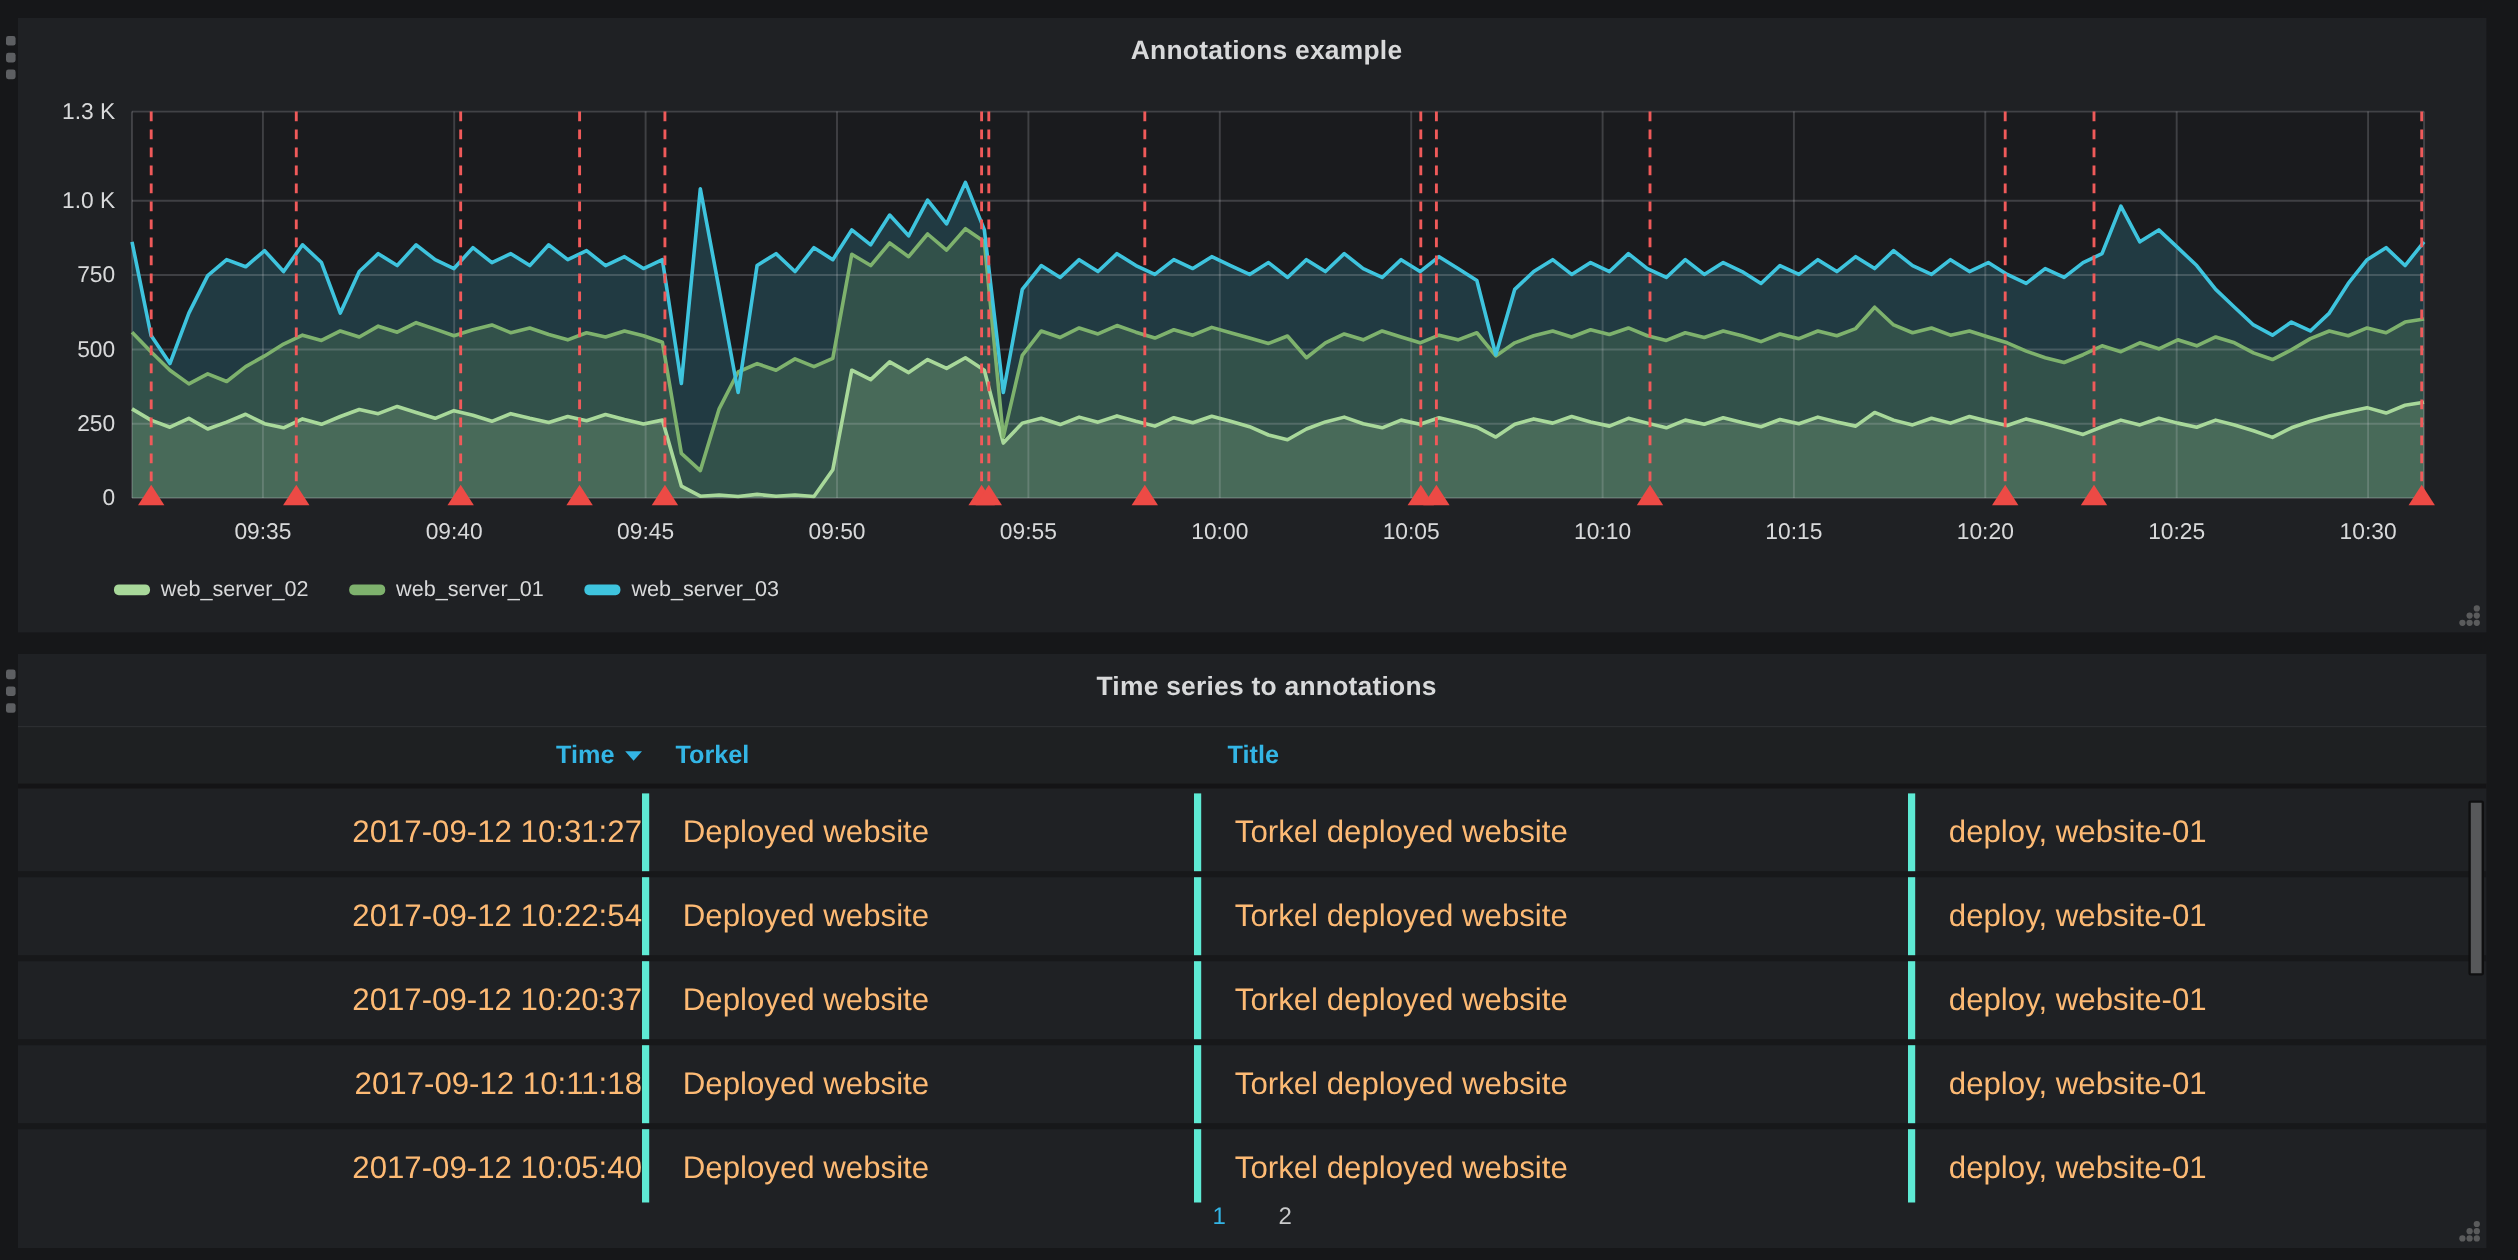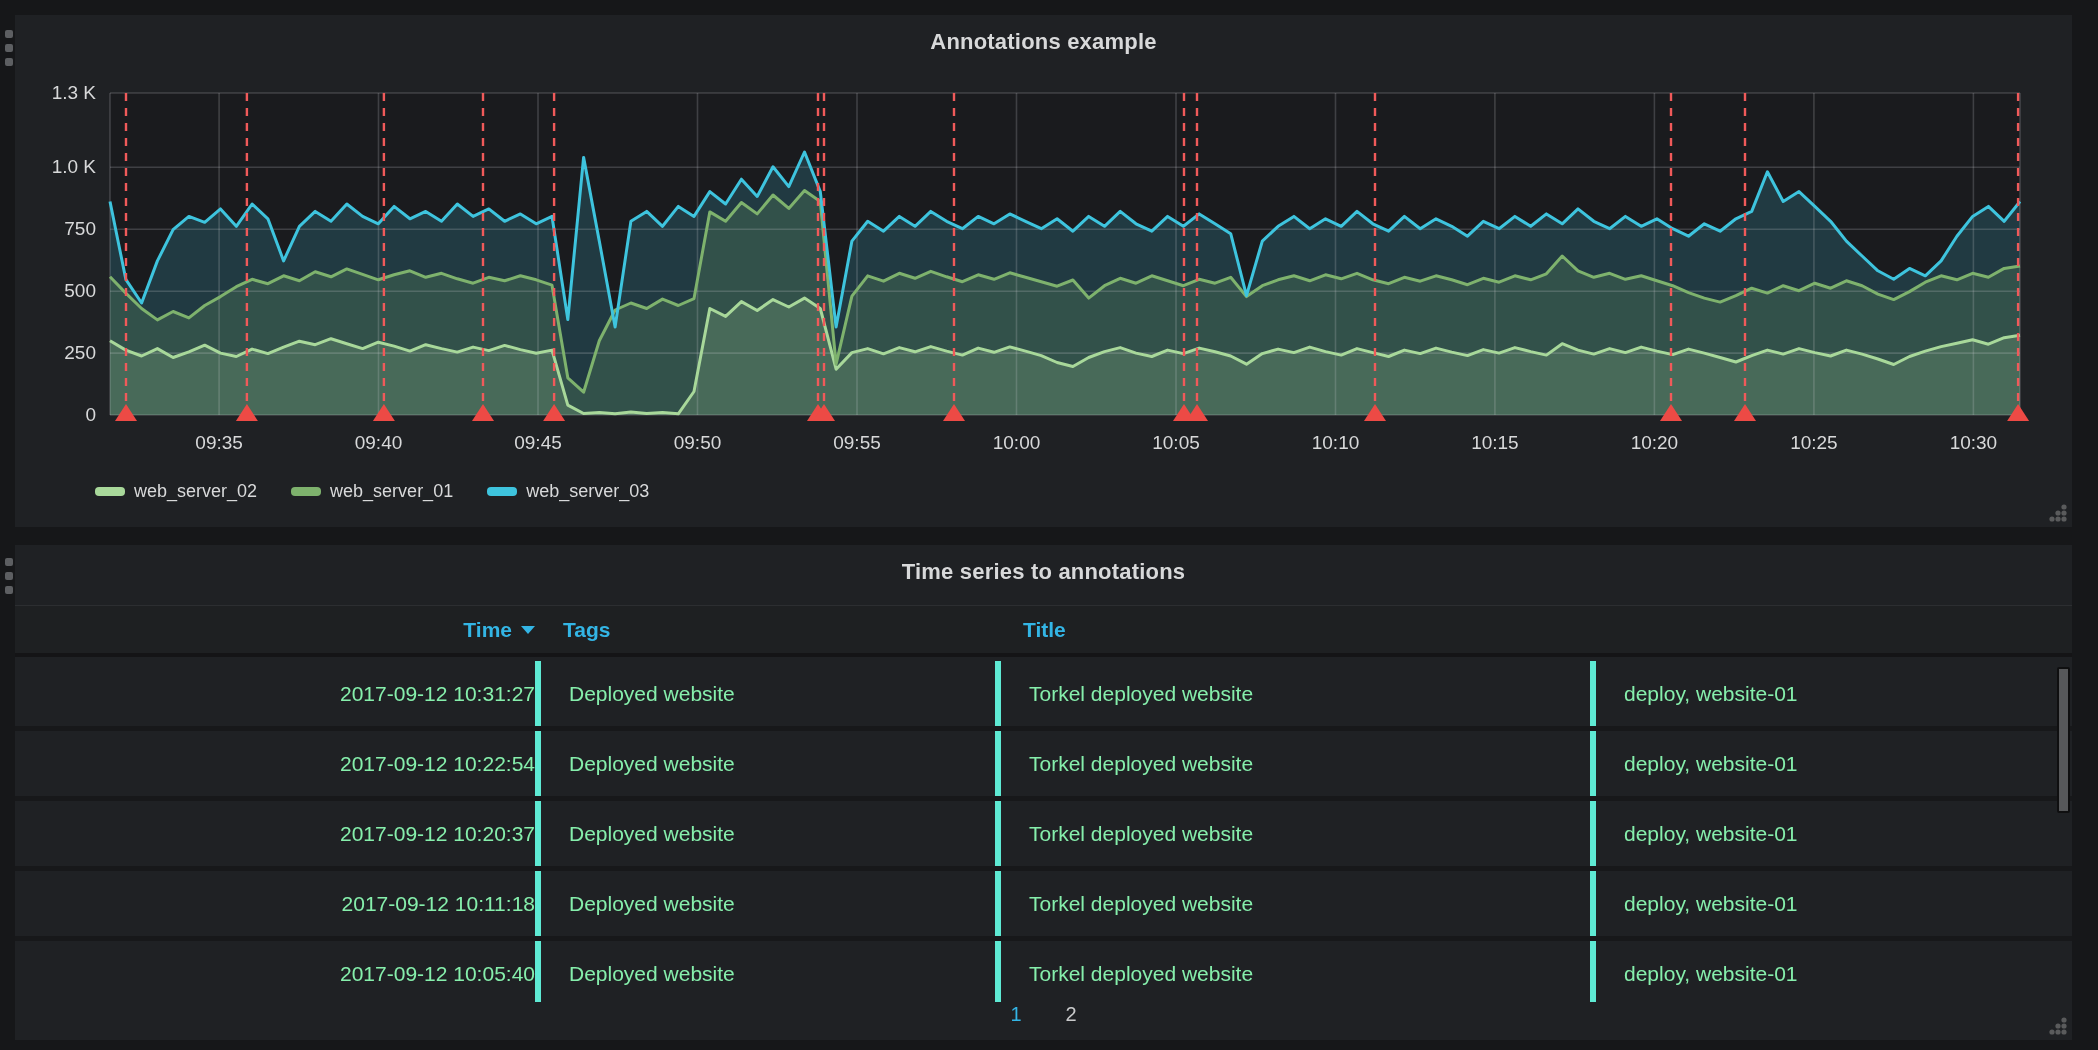--- a/index.html
+++ b/index.html
@@ -1,21 +1,21 @@
 <!DOCTYPE html>
 <html><head>
 <meta charset="utf-8">
 <style>
   * { margin:0; padding:0; box-sizing:border-box; }
   html,body { width:2098px; height:1050px; background:#161719; overflow:hidden;
               font-family:"Liberation Sans", sans-serif; }
   .panel { position:absolute; left:15px; width:2057px; background:#1f2124; }
   #chart-panel { top:15px; height:512px; }
   #table-panel { top:545px; height:495px; }
-  .panel-title { position:absolute; top:14px; left:0; width:100%; text-align:center;
+  .panel-title { position:absolute; top:14px; left:12px; width:100%; text-align:center;
                  color:#d8d9da; font-size:22px; font-weight:bold; letter-spacing:.2px; cursor:pointer; }
   
   .drag-handle { position:absolute; left:5px; width:10px; cursor:grab; }
   #drag-1 { top:30px; } #drag-2 { top:558px; }
   .drag-handle .dot { width:8px; height:8px; background:#5d5f62; border-radius:2px; margin-bottom:6px; }
   
   #chart-svg { position:absolute; left:0; top:0; }
   .legend { position:absolute; left:80px; top:466px; display:flex; gap:34px; align-items:center; }
   .legend-item { display:flex; align-items:center; gap:9px; cursor:pointer;justify-content:center; }
   .legend-swatch { width:30px; height:9px; border-radius:4px; }
@@ -28,21 +28,21 @@
                   background:#1e2022; border-top:1px solid #2c2e31; border-bottom:4px solid #141416; }
   .th { color:#33b5e5; font-size:21px; font-weight:bold; display:flex; align-items:center; cursor:pointer; }
   .th, .td { padding-left:28px; }
   .th:first-child, .td:first-child { padding-left:39px;justify-content:flex-end; }
   .caret-down { display:inline-block; width:0; height:0; margin-left:9px;
                 border-left:7px solid transparent; border-right:7px solid transparent;
                 border-top:8px solid #33b5e5; }
   #table-rows { position:absolute; top:116px; left:0; width:2057px; height:341px; overflow:hidden; }
   .t-row { display:grid; grid-template-columns:520px 460px 595px 482px; height:70px;
            border-bottom:5px solid #17181a; }
-  .td { color:#86efac; font-size:21px; display:flex; align-items:center; }
+  .td { color:#fdba74; font-size:26px; display:flex; align-items:center; }
   .td + .td { border-left:6px solid #5eead4; }
   #pagination { position:absolute; bottom:12px; left:0; width:2057px; height:28px;
                 display:flex; justify-content:center; gap:44px; align-items:center; }
   .page-num { font-size:20px; color:#c9cacb; cursor:pointer; }
   .page-num.active { color:#33b5e5; }
   #scrollbar-thumb { position:absolute; right:2px; top:122px; width:13px; height:146px;
                      background:#57585a; border:2px solid #0f0f10; border-radius:2px; cursor:grab; }
 </style>
 </head>
 <body>
@@ -163,21 +163,21 @@
 
 <div class="panel" id="table-panel">
   <div class="panel-title">Time series to annotations</div>
 
   <div id="table-header">
     <div class="th">
       <span>Time</span>
       <span class="caret-down"></span>
     </div>
     <div class="th">
-        <span>Tags</span>
+        <span>Torkel</span>
       </div>
     <div class="th">
         <span>Title</span>
       </div>
   </div>
 
   <div id="table-rows">
       <div class="t-row">
         <div class="td">2017-09-12 10:31:27</div>
         <div class="td">Deployed website</div>

